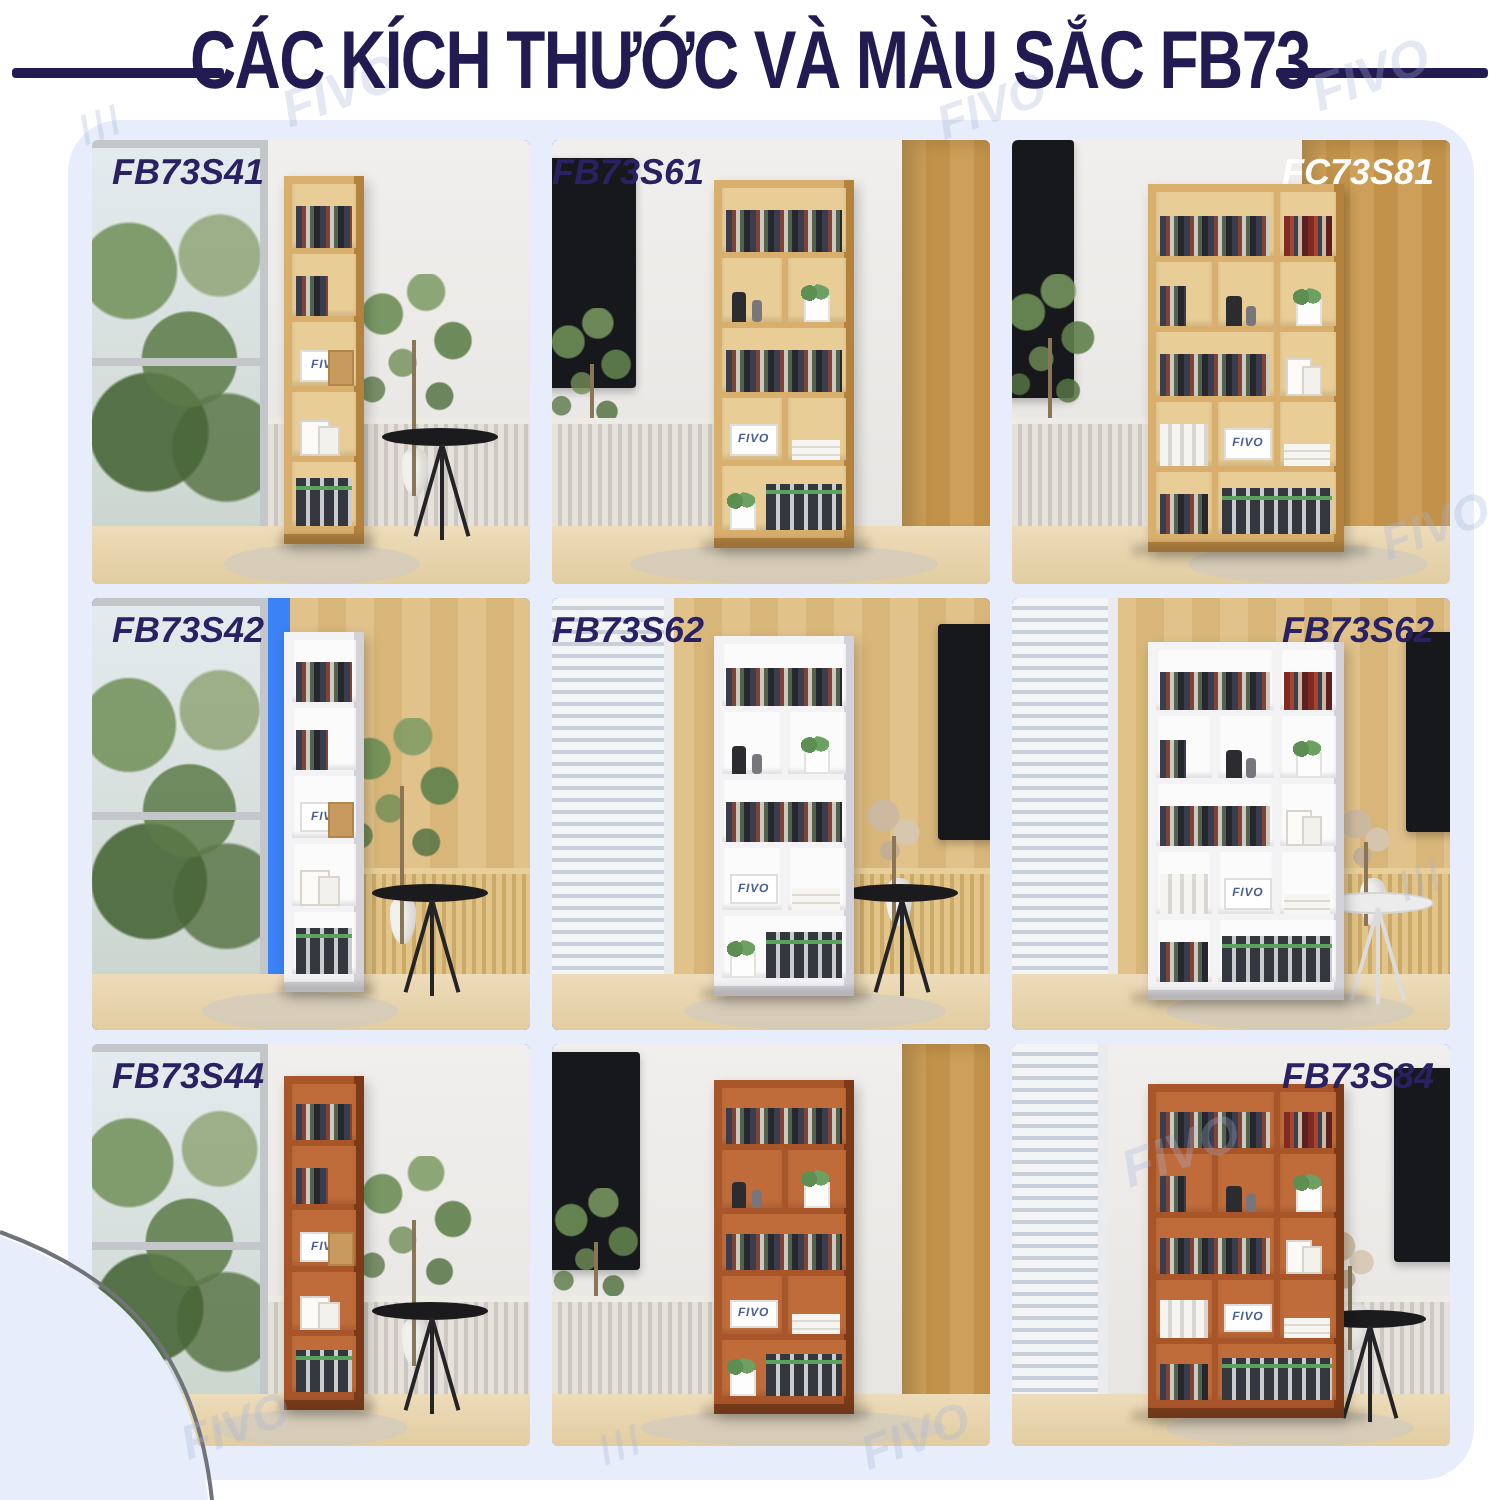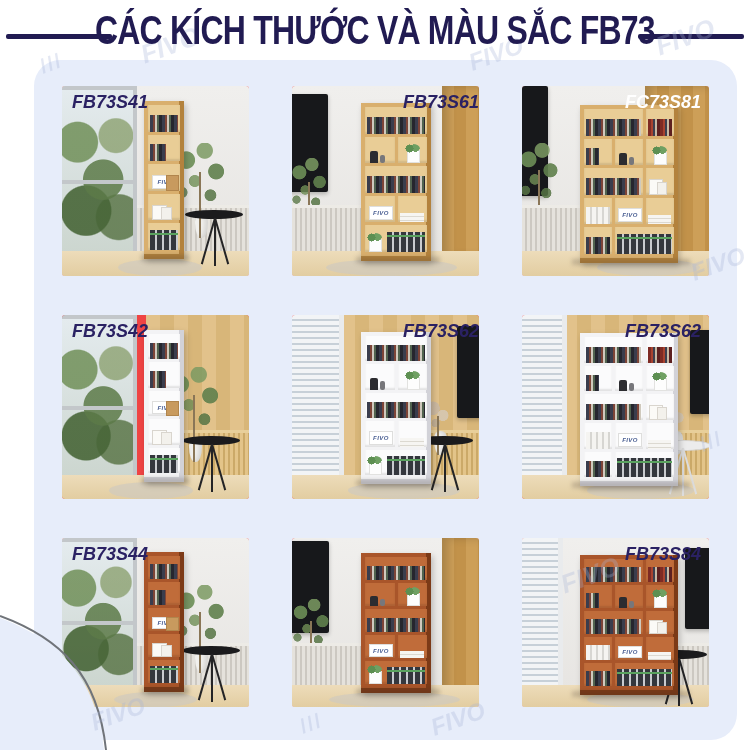--- a/index.html
+++ b/index.html
@@ -19,23 +19,23 @@
       transform:rotate(-20deg);z-index:4;pointer-events:none}
   .wm.h{font-style:normal;letter-spacing:2px}
 
   
   .panel{position:absolute;left:34px;top:60px;width:703px;height:680px;background:#e7edfa;border-radius:26px;z-index:1}
   .cornersvg{position:absolute;left:0;top:0;width:750px;height:750px;z-index:3;pointer-events:none}
 
   
   .grid{position:absolute;left:46px;top:70px;width:679px;height:653px;display:grid;z-index:2;
         grid-template-columns:219px 219px 219px;grid-template-rows:222px 216px 201px;gap:7px 11px}
-  figure.cell{margin:16px;position:relative;border-radius:3px;overflow:hidden;background:#ef4444}
+  figure.cell{margin:0;position:relative;border-radius:3px;overflow:hidden;background:#3b82f6}
   .lbl{position:absolute;top:6px;font-style:italic;font-weight:700;font-size:18px;color:#2a2163;z-index:9}
-  .lbl.pl{left:10px}.lbl.pc{left:0;right:0;text-align:right}.lbl.pr{right:8px}
+  .lbl.pl{left:10px}.lbl.pc{left:0;right:0;text-align:left}.lbl.pr{right:8px}
   .lbl.white{color:#ffffff}
 
   
   .ph{position:absolute;inset:0}
   .wall{position:absolute;inset:0;background:linear-gradient(#f0efed,#e6e4e1)}
   .floor{position:absolute;left:0;right:0;bottom:0;height:13%;background:linear-gradient(#eddcba,#e2cda1)}
   .slats{position:absolute;bottom:13%;height:23%;background:repeating-linear-gradient(90deg,#e5e2dc 0 3px,#ccc8c1 3px 5px);border-top:3px solid #edebe6}
   .slats.wood{background:repeating-linear-gradient(90deg,#e3c489 0 3px,#cba968 3px 5px);border-top:3px solid #e8cf9a}
   .window{position:absolute;top:0;bottom:10%;left:0;width:40%;background:linear-gradient(#e4ebee,#ccd6cf);border:4px solid #c3c7ca;border-left:0;box-sizing:border-box}
   .green{position:absolute;inset:0;background:

